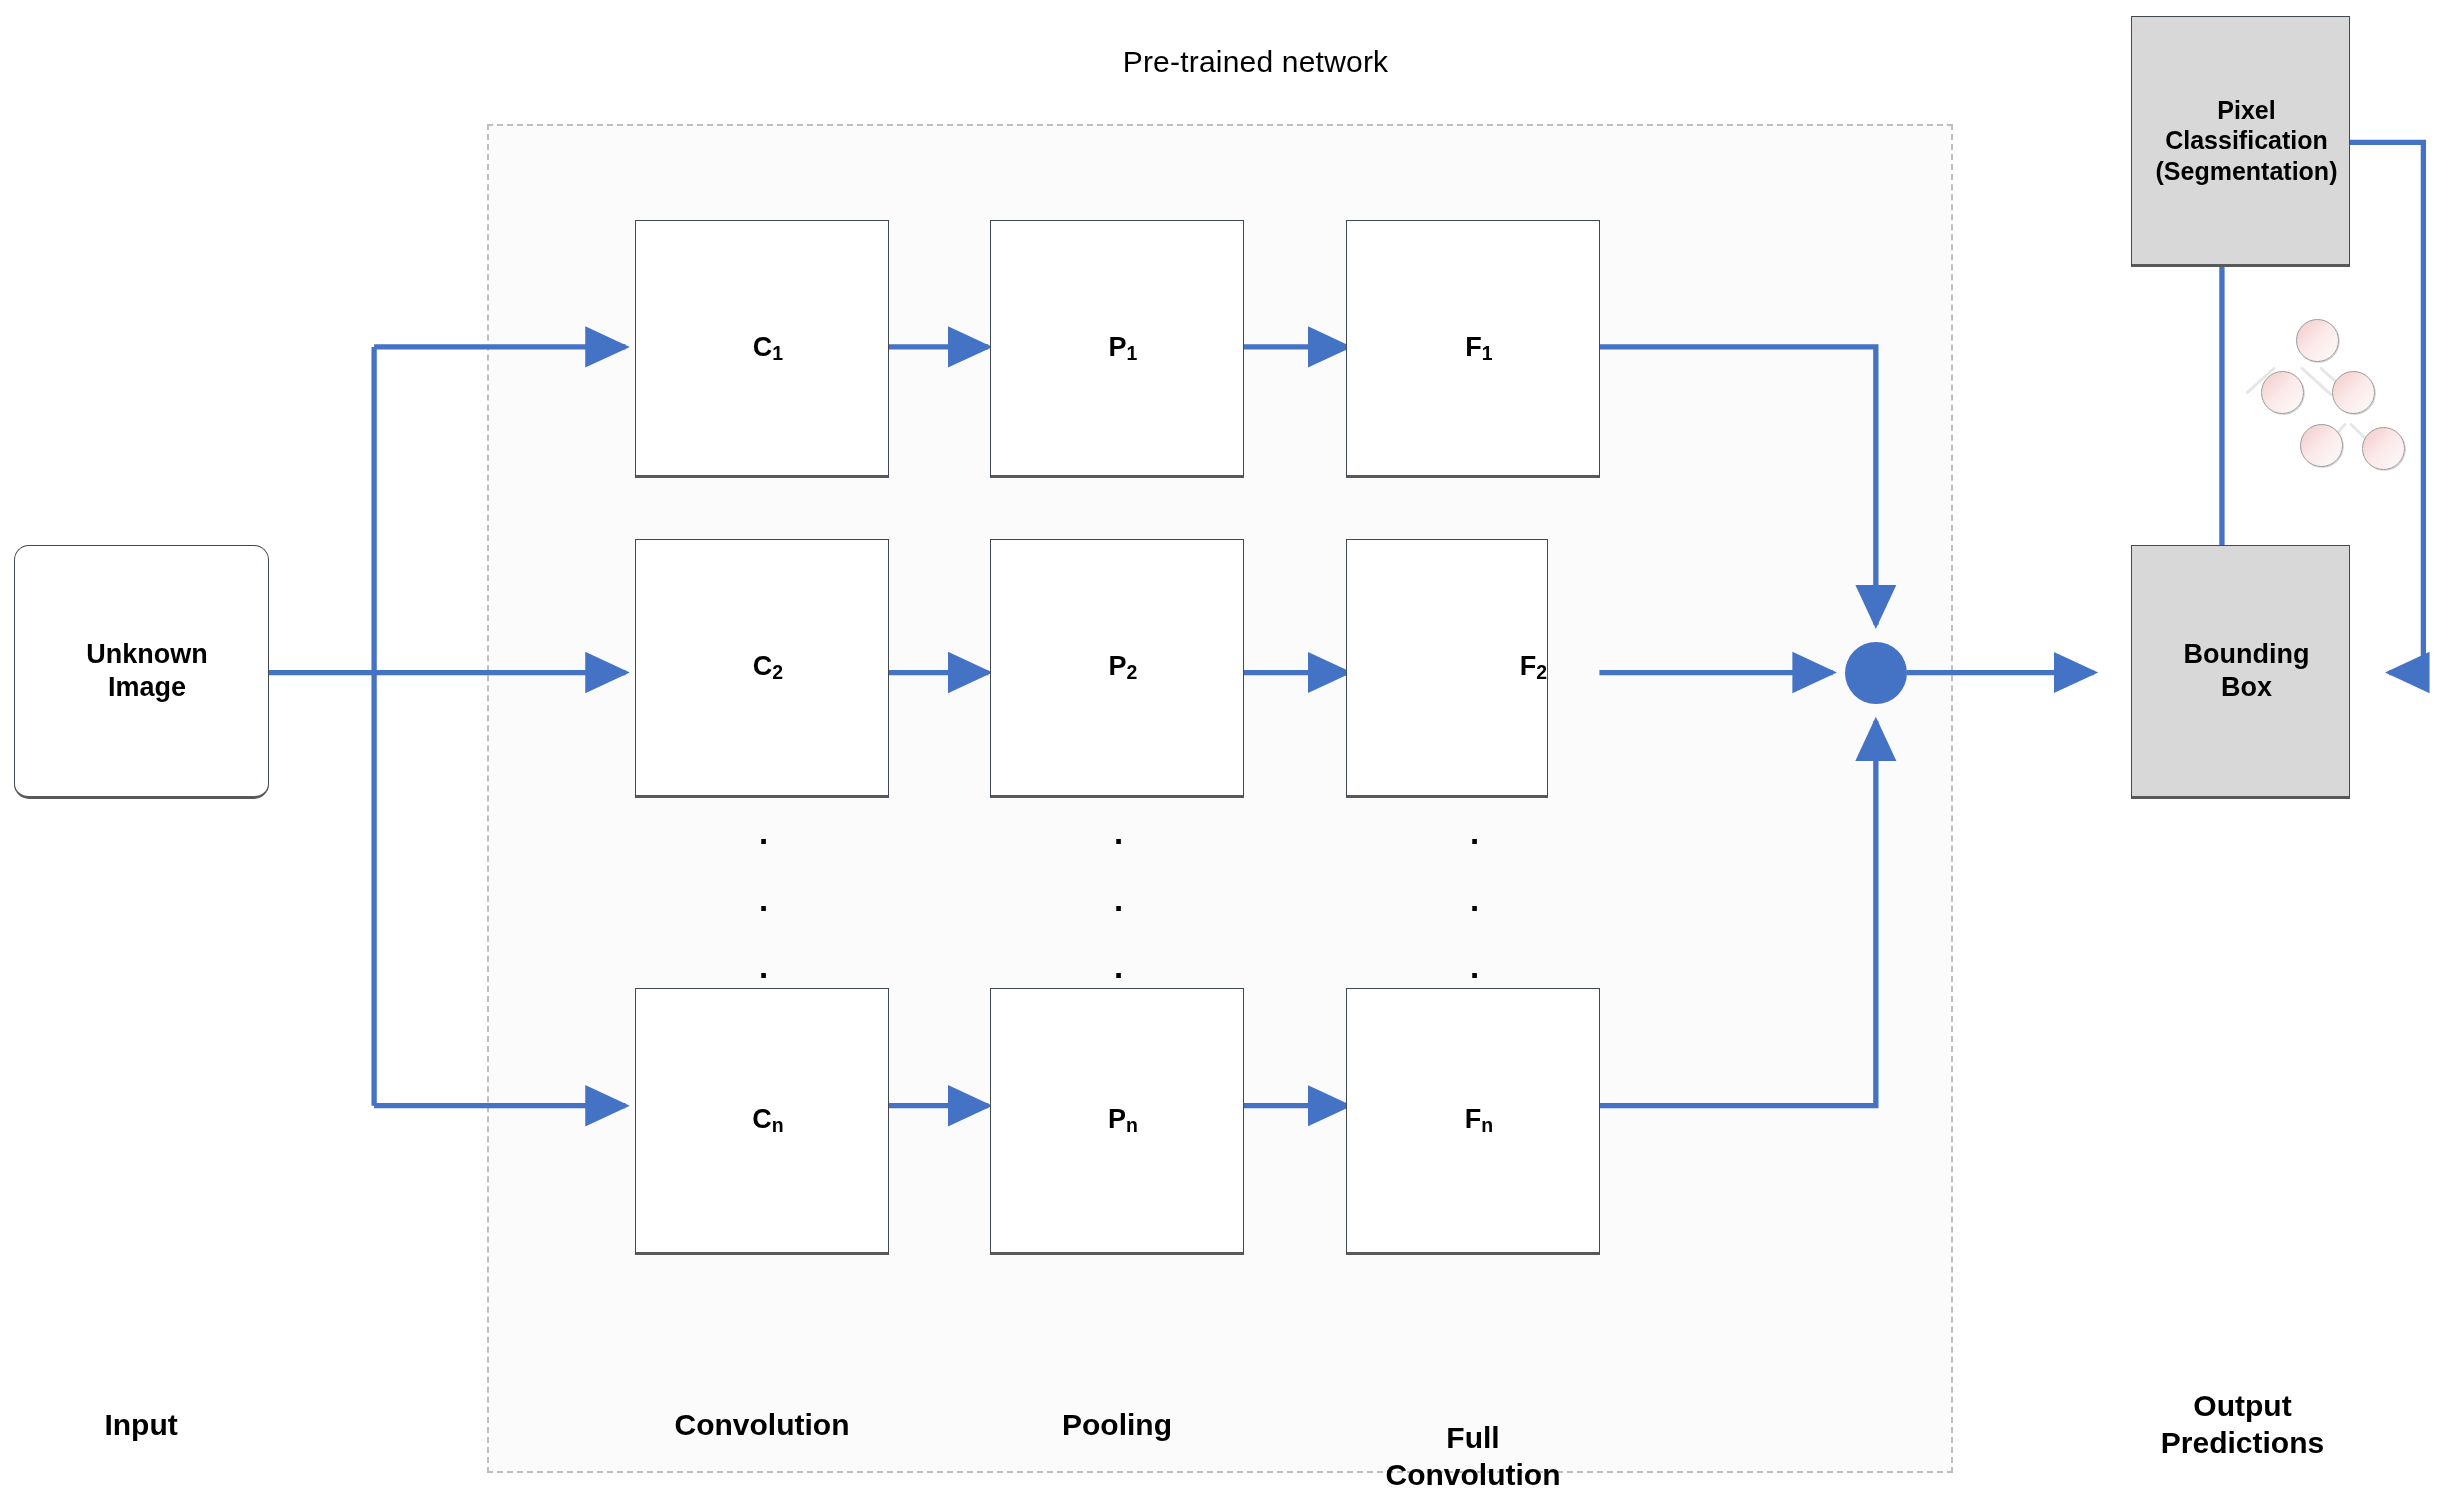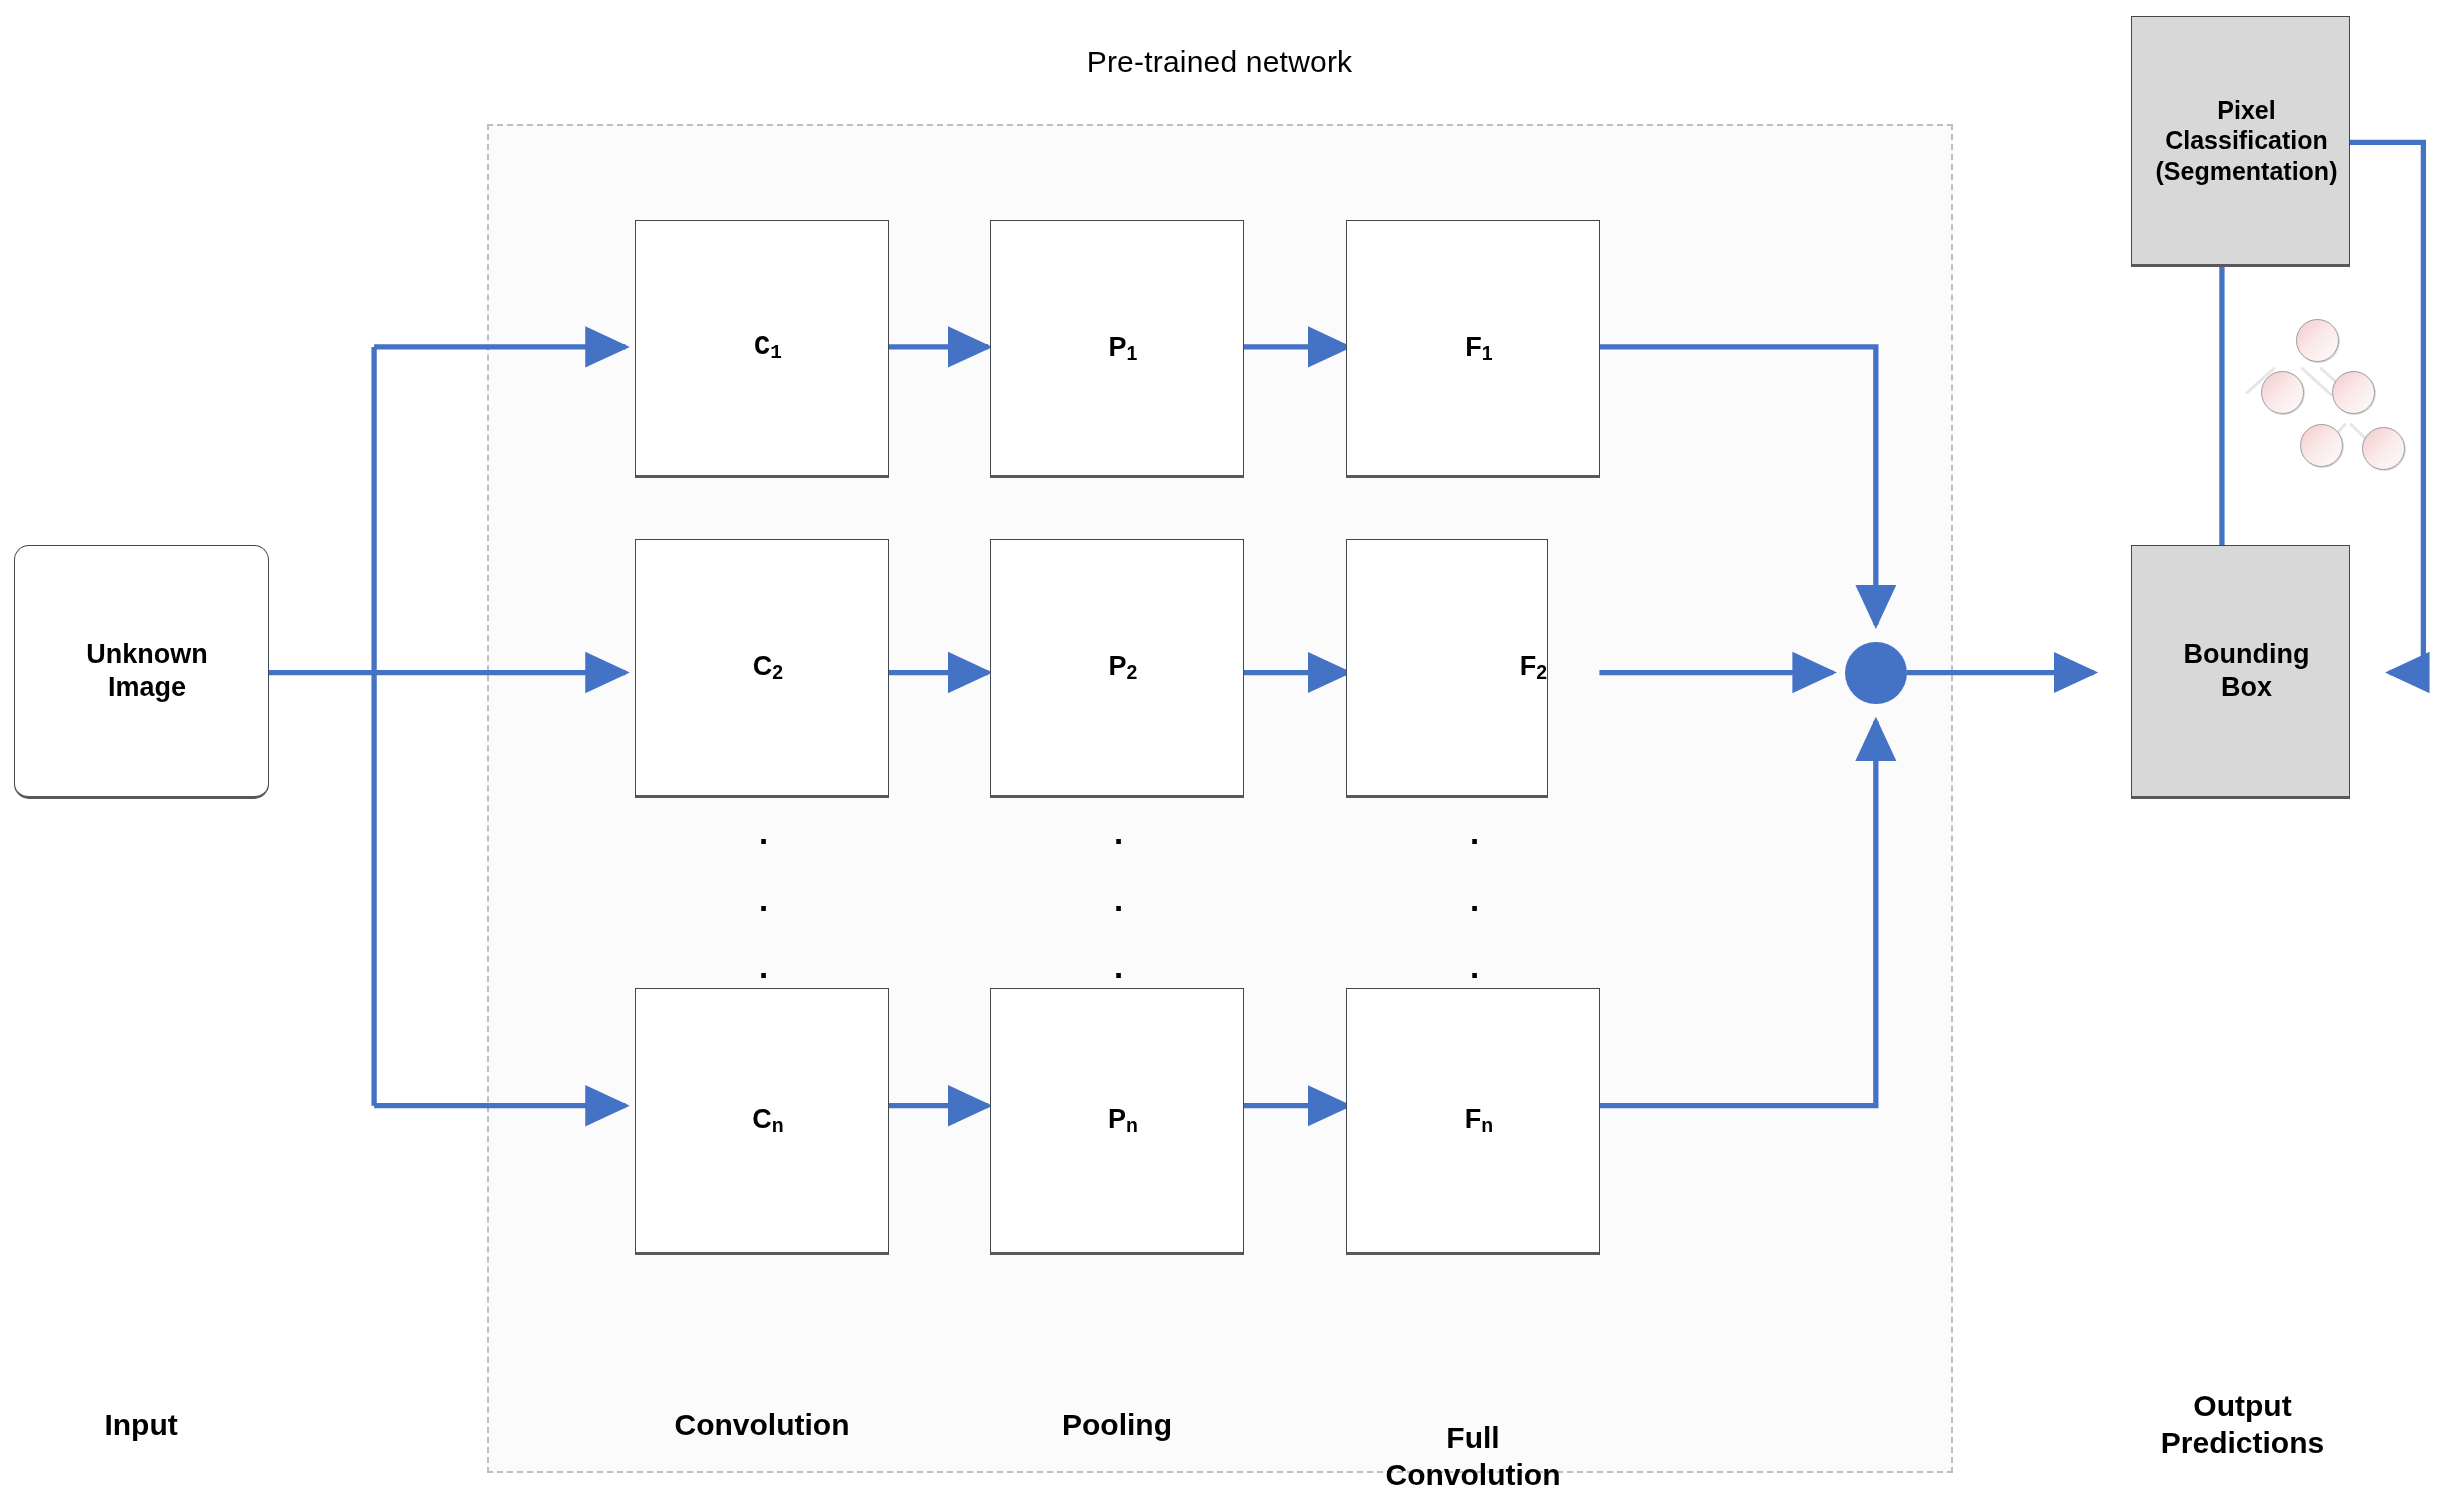--- a/index.html
+++ b/index.html
@@ -25,21 +25,21 @@
   .dashed-region{
     position:absolute;
     left:487px; top:124px;
     width:1466px; height:1349px;
     border:2.3px dashed #bfbfbf;
     background:#fbfbfb;
     box-sizing:border-box;
   }
   .region-title{
     position:absolute;
-    left:894px; top:45px;
+    left:930px; top:45px;
     width:651px;
     text-align:center;
     font-size:30px;
     font-weight:400;
     color:#000;
     letter-spacing:0.2px;
   }
   
   .node{
     position:absolute;
@@ -159,21 +159,21 @@
     </g>
   </svg>
 
   <div class="node" style="left:13.6px;top:545px;width:255px;height:254px;border-radius:15px;">
     <div>
       <span>Unknown</span><br>
       <span>Image</span>
     </div>
   </div>
 
-  <div class="node sublabel" style="left:635px;top:220px;width:254px;height:258px;font-family:Liberation Mono, monospace;">
+  <div class="node sublabel" style="left:635px;top:220px;width:254px;height:258px;">
     <span><span>C</span><sub>1</sub></span>
   </div>
   <div class="node sublabel" style="left:990px;top:220px;width:254px;height:258px;">
     <span><span>P</span><sub>1</sub></span>
   </div>
   <div class="node sublabel" style="left:1346px;top:220px;width:254px;height:258px;">
     <span><span>F</span><sub>1</sub></span>
   </div>
 
   <div class="node sublabel" style="left:635px;top:539px;width:254px;height:259px;">

